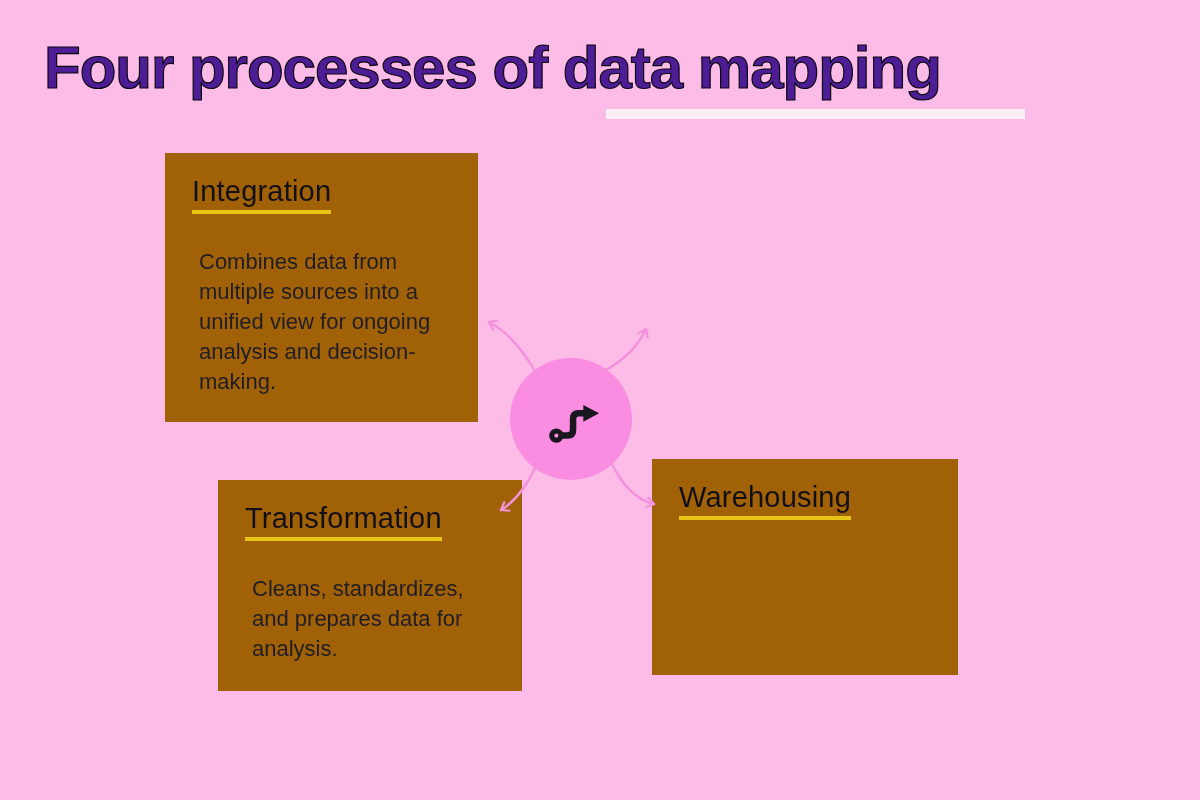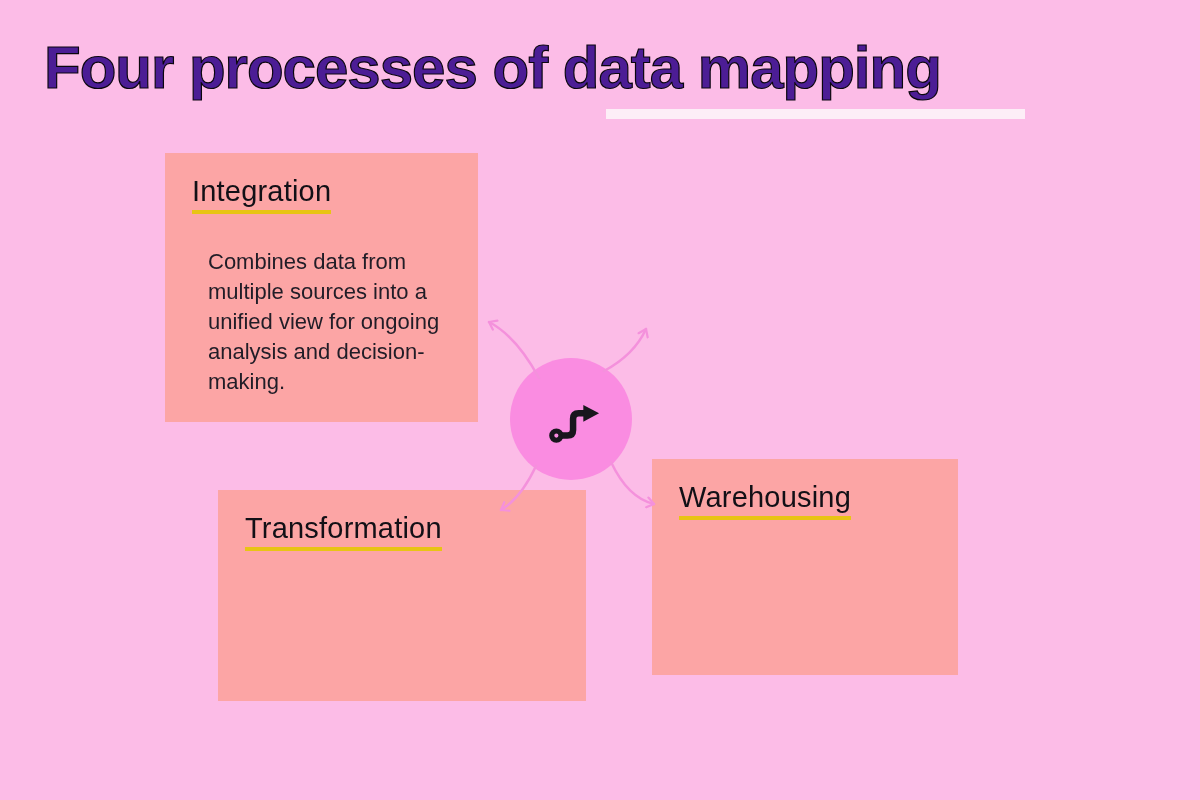--- a/index.html
+++ b/index.html
@@ -30,41 +30,41 @@
   }
   .title-underline {
     position: absolute;
     left: 606px; top: 109px;
     width: 419px; height: 10px;
     background: #fdeef7;
     z-index: 1;
   }
   .card {
     position: absolute;
-    background: #fca5a5;
+    background: #a16207;
     padding: 22px 10px 20px 27px;
     z-index: 3;
   }
   .card-integration    { left: 165px; top: 153px; width: 313px; height: 269px; }
   .card-migration      { left: 650px; top: 156px; width: 307px; height: 215px; }
-  .card-transformation { left: 218px; top: 490px; width: 368px; height: 211px; }
+  .card-transformation { left: 218px; top: 480px; width: 304px; height: 211px; }
   .card-warehousing    { left: 652px; top: 459px; width: 306px; height: 216px; }
   .card h2 {
     display: inline-block;
     font-size: 29px;
     line-height: 32px;
     font-weight: 500;
     color: #121016;
     letter-spacing: 0.2px;
     padding-bottom: 3px;
     border-bottom: 4px solid #e8c414;
   }
   .card p {
     margin-top: 33px;
-    margin-left: 16px;
+    margin-left: 7px;
     font-size: 22px;
     line-height: 30px;
     font-weight: 400;
     color: #211d27;
     white-space: pre-line;
   }
   .center-node {
     position: absolute;
     left: 510px; top: 358px;
     width: 122px; height: 122px;
@@ -97,20 +97,23 @@
     <p>Combines data from
 multiple sources into a
 unified view for ongoing
 analysis and decision-
 making.</p>
   </div>
 
 
   <div class="card card-transformation">
     <h2>Transformation</h2>
+    <p>Cleans, standardizes,
+and prepares data for
+analysis.</p>
   </div>
 
   <div class="card card-warehousing">
     <h2>Warehousing</h2>
   </div>
 
   <div class="center-node">
     <svg width="52" height="56" viewBox="0 0 56 60" fill="none">
       <circle cx="9" cy="50" r="5" stroke="#19161d" stroke-width="5.5" fill="none"></circle>
       <path d="M 14.5 50 L 21 50 Q 27 50 27 44 L 27 32 Q 27 26 33 26 L 40 26" stroke="#19161d" stroke-width="7" fill="none"></path>

